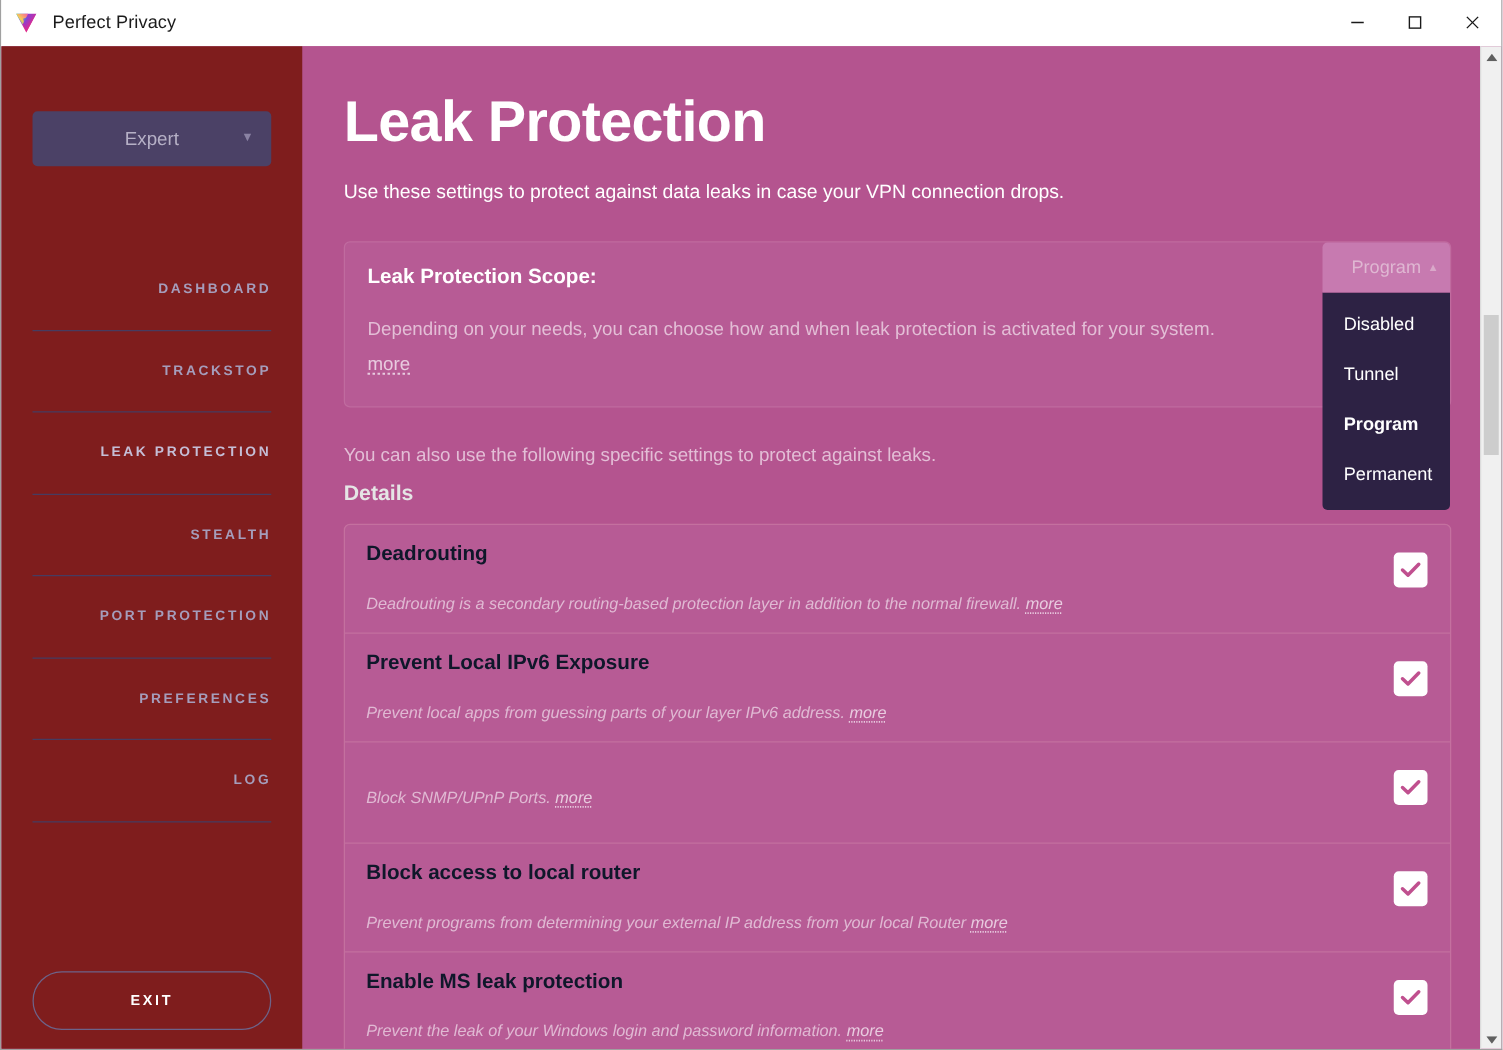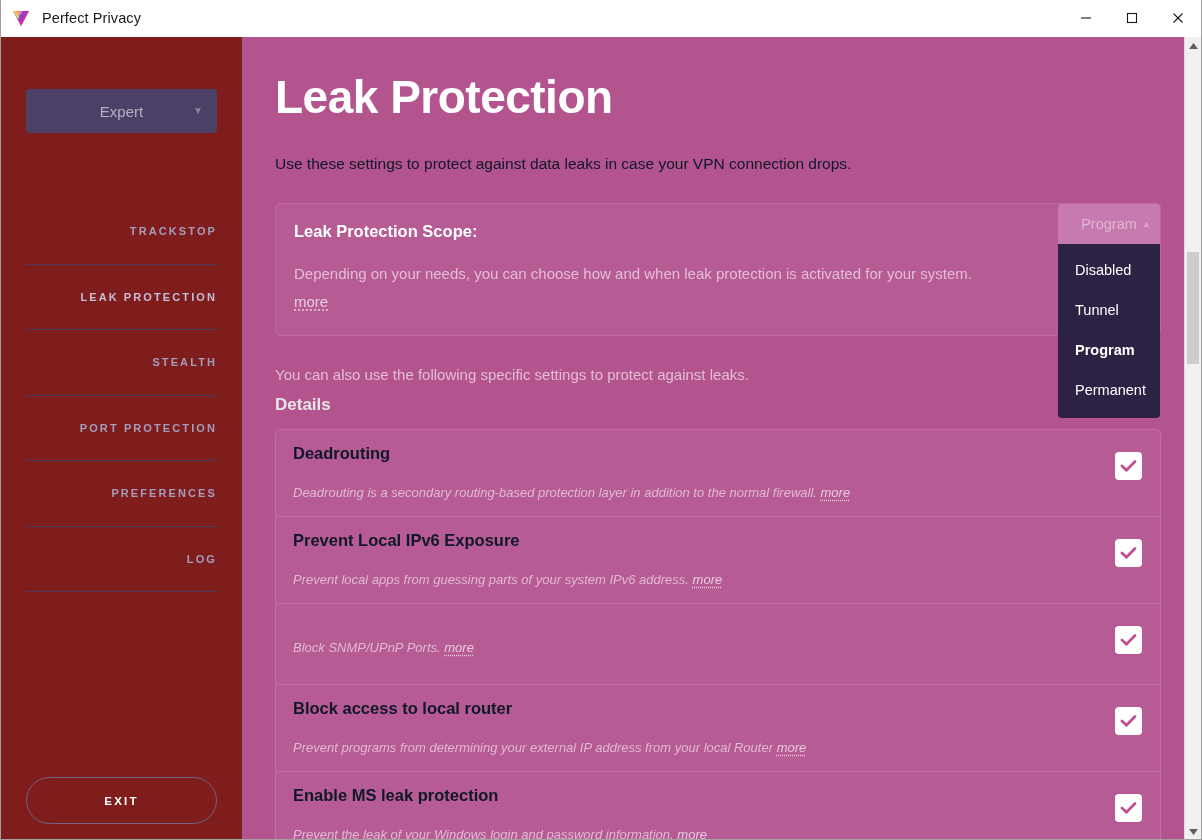--- a/index.html
+++ b/index.html
@@ -162,23 +162,23 @@
   .page-title {
     margin-top: 36px;
     font-size: 46px;
     font-weight: bold;
     color: #ffffff;
     letter-spacing: -0.5px;
     line-height: 1.05;
   }
 
   .page-subtitle {
-    margin-top: 34px;
+    margin-top: 24px;
     font-size: 15.5px;
-    color: #0f172a;
+    color: #ffffff;
   }
 
   
   .card {
     margin-top: 30px;
     background: #b75b95;
     border: 1px solid #c06b9f;
     border-radius: 5px;
     padding: 18px 20px 20px 18px;
     position: relative;
@@ -384,20 +384,23 @@
 
     <div class="sidebar">
 
       <div class="mode-select">
         <span class="mode-select-label">Expert</span>
         <span class="mode-select-chevron">▼</span>
       </div>
 
       <div class="nav">
         <div class="nav-item">
+          <span class="nav-item-label">DASHBOARD</span>
+        </div>
+        <div class="nav-item">
           <span class="nav-item-label">TRACKSTOP</span>
         </div>
         <div class="nav-item active">
           <span class="nav-item-label">LEAK PROTECTION</span>
         </div>
         <div class="nav-item">
           <span class="nav-item-label">STEALTH</span>
         </div>
         <div class="nav-item">
           <span class="nav-item-label">PORT PROTECTION</span>
@@ -455,21 +458,21 @@
           <div class="checkbox">
             <svg width="17" height="14" viewBox="0 0 17 14">
                 <polyline points="2,7 6.4,11.2 15,2.4" fill="none" stroke="#c0508f" stroke-width="2.8" stroke-linecap="round" stroke-linejoin="round"></polyline>
               </svg>
           </div>
         </div>
 
         <div class="detail-row">
           <div class="detail-title">Prevent Local IPv6 Exposure</div>
           <div class="detail-desc">
-            <span>Prevent local apps from guessing parts of your system IPv6 address.</span>
+            <span>Prevent local apps from guessing parts of your layer IPv6 address.</span>
             <span class="more-link">more</span>
           </div>
           <div class="checkbox">
             <svg width="17" height="14" viewBox="0 0 17 14">
                 <polyline points="2,7 6.4,11.2 15,2.4" fill="none" stroke="#c0508f" stroke-width="2.8" stroke-linecap="round" stroke-linejoin="round"></polyline>
               </svg>
           </div>
         </div>
 
         <div class="detail-row">

